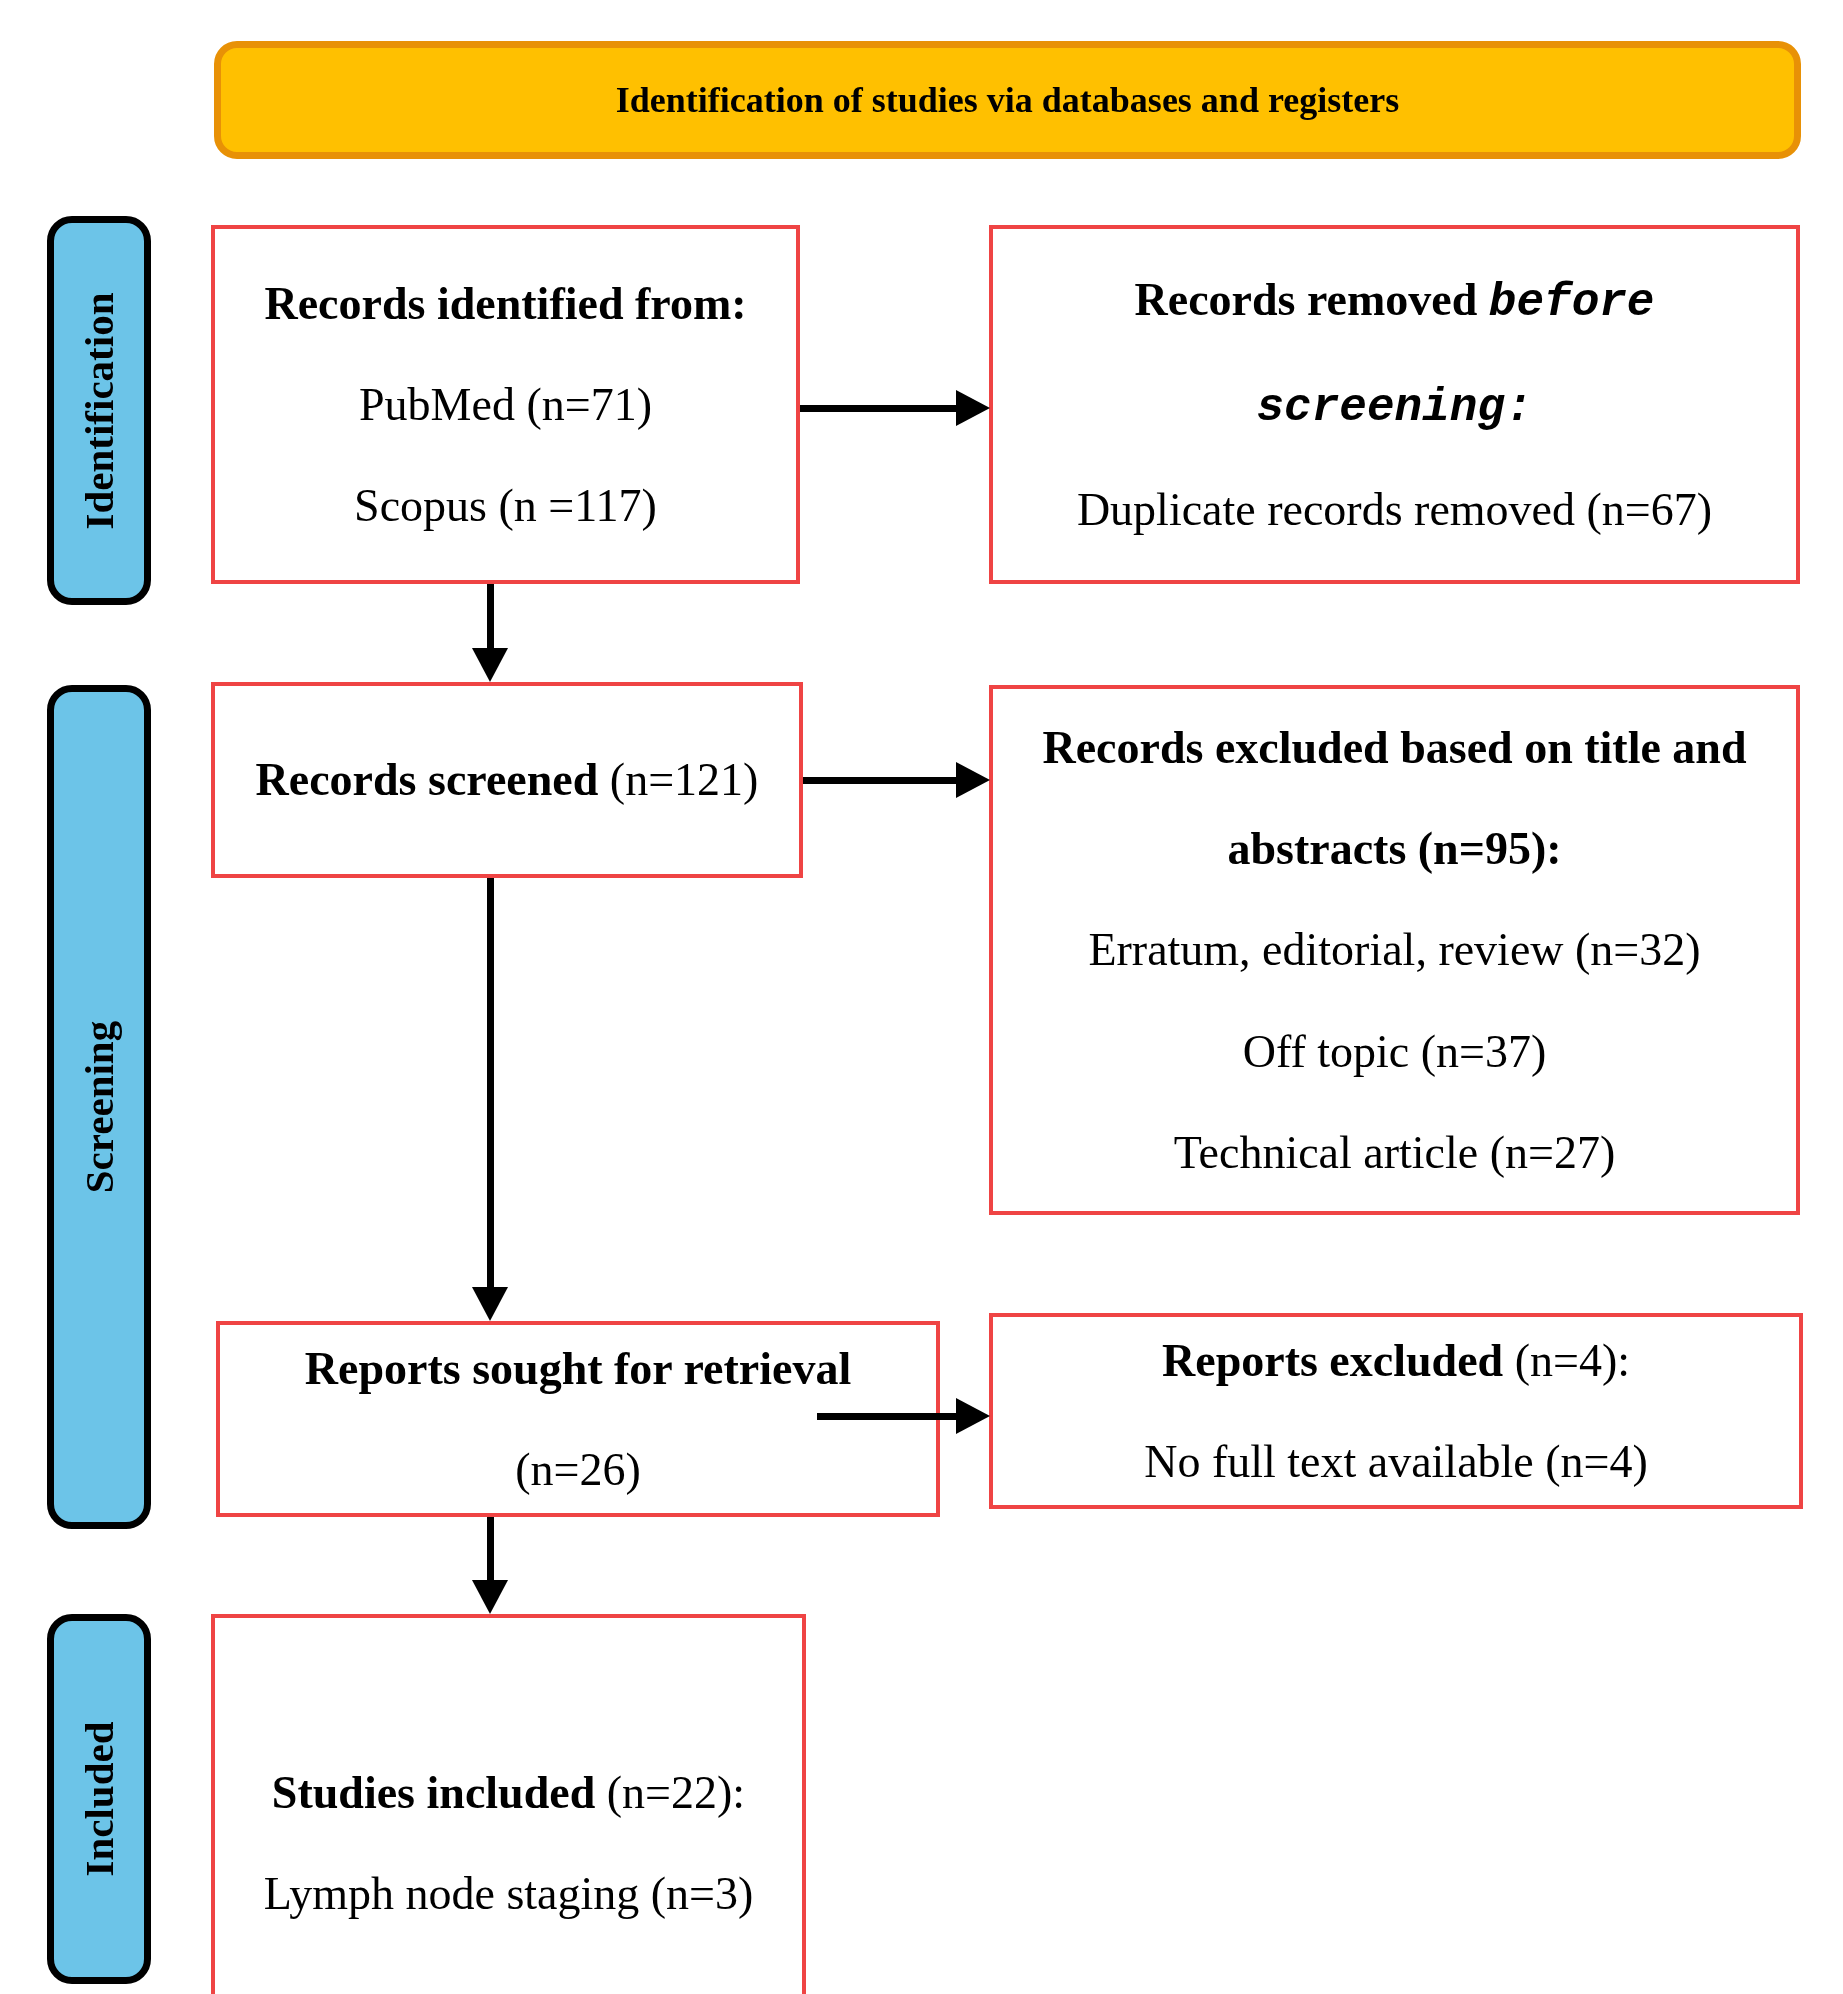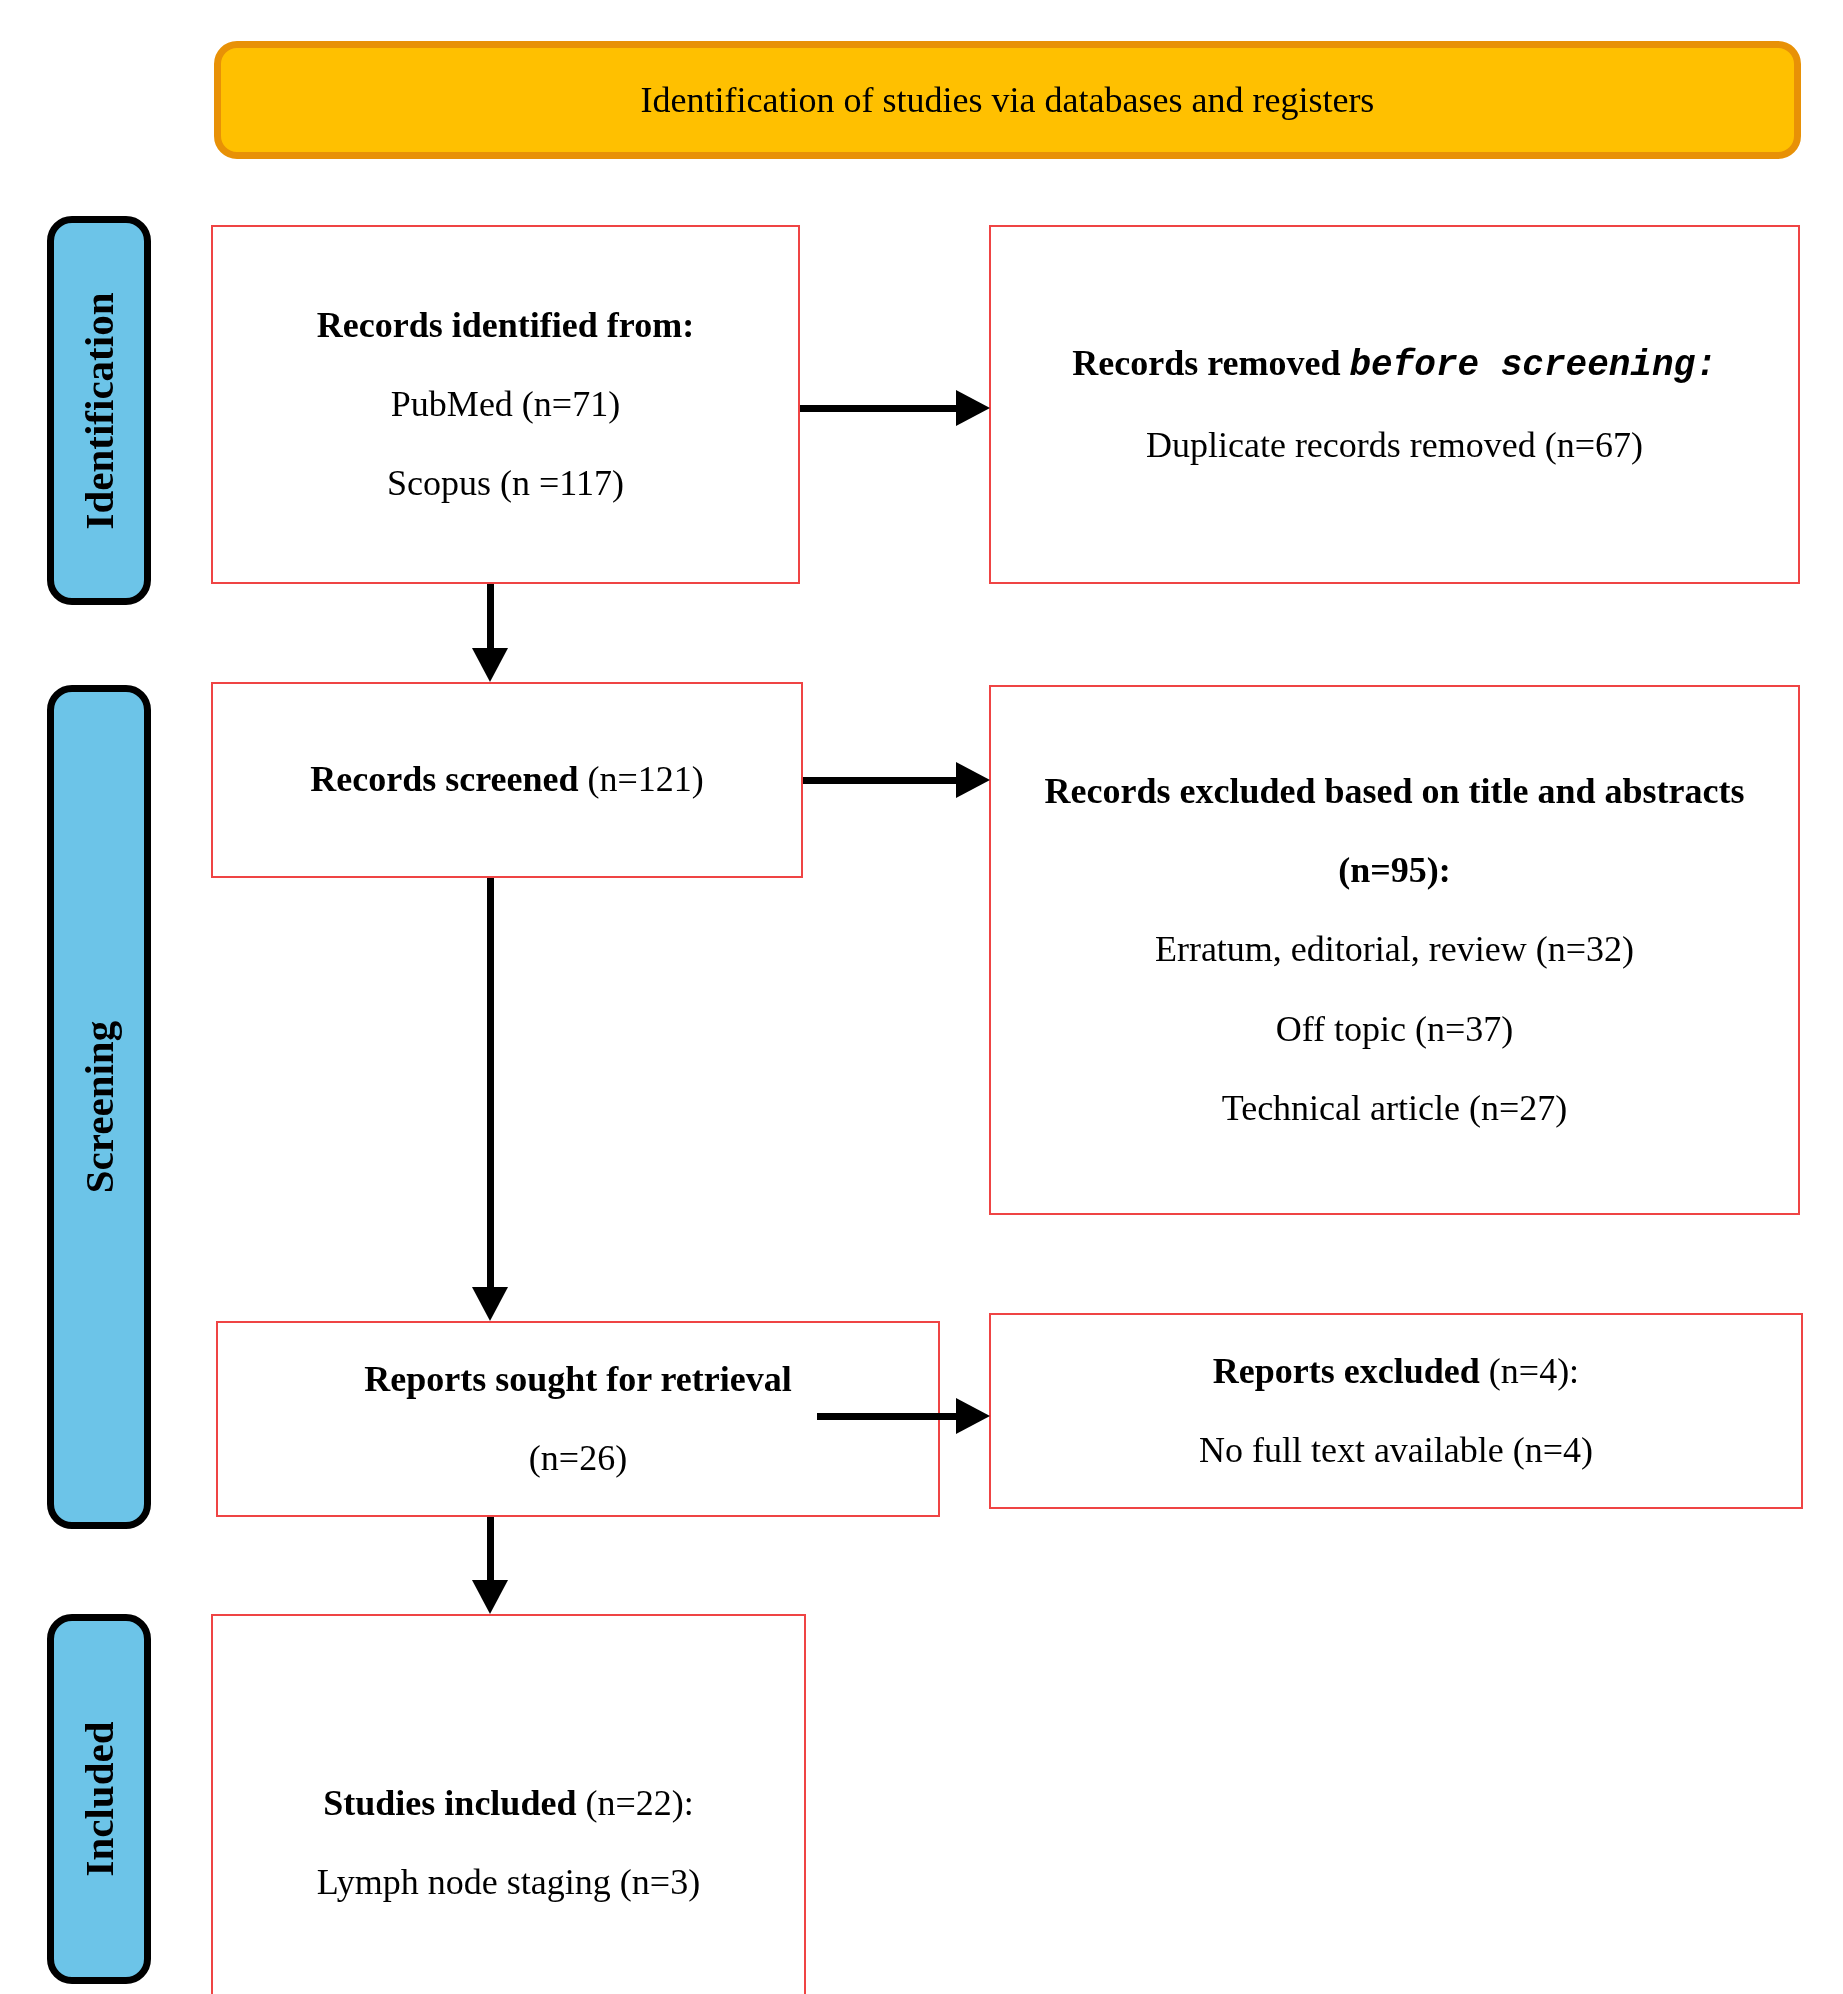--- a/index.html
+++ b/index.html
@@ -9,42 +9,42 @@
     background:#ffffff;
     font-family:"Liberation Serif","DejaVu Serif",serif;
     color:#000;
   }
   
   .header{
     position:absolute;left:214px;top:41px;width:1587px;height:118px;
     background:#FFC000;border:7.1px solid #E89106;border-radius:23px;
     box-sizing:border-box;
     display:flex;align-items:center;justify-content:center;
-    font-size:36px;font-weight:normal;
+    font-size:36px;font-weight:bold;
   }
   
   .stage{
     position:absolute;left:47px;width:104px;
     background:#6CC4E8;border:7.7px solid #000;border-radius:25px;
     box-sizing:border-box;
     display:flex;align-items:center;justify-content:center;
   }
   .stage span{
     transform:rotate(-90deg);white-space:nowrap;
     font-size:41px;font-weight:bold;
   }
   .stage.identification{top:216px;height:389px;}
   .stage.screening{top:685px;height:844px;}
   .stage.included{top:1614px;height:370px;}
   
   .box{
-    position:absolute;background:#fff;border:2px solid #ef4444;
+    position:absolute;background:#fff;border:4px solid #ef4444;
     box-sizing:border-box;
     display:flex;flex-direction:column;justify-content:center;
-    text-align:center;font-size:36px;
+    text-align:center;font-size:46px;
   }
   .box .line{line-height:2.2;}
   .b{font-weight:bold;}
   .bi{font-weight:bold;font-style:italic;font-family:Liberation Mono, monospace;}
   .box.identified{left:211px;top:225px;width:589px;height:359px;}
   .box.removed{left:989px;top:225px;width:811px;height:359px;}
   .box.screened{left:211px;top:682px;width:592px;height:196px;}
   .box.excluded{left:989px;top:685px;width:811px;height:530px;padding:0 20px;}
   .box.sought{left:216px;top:1321px;width:724px;height:196px;}
   .box.reports-excluded{left:989px;top:1313px;width:814px;height:196px;}

